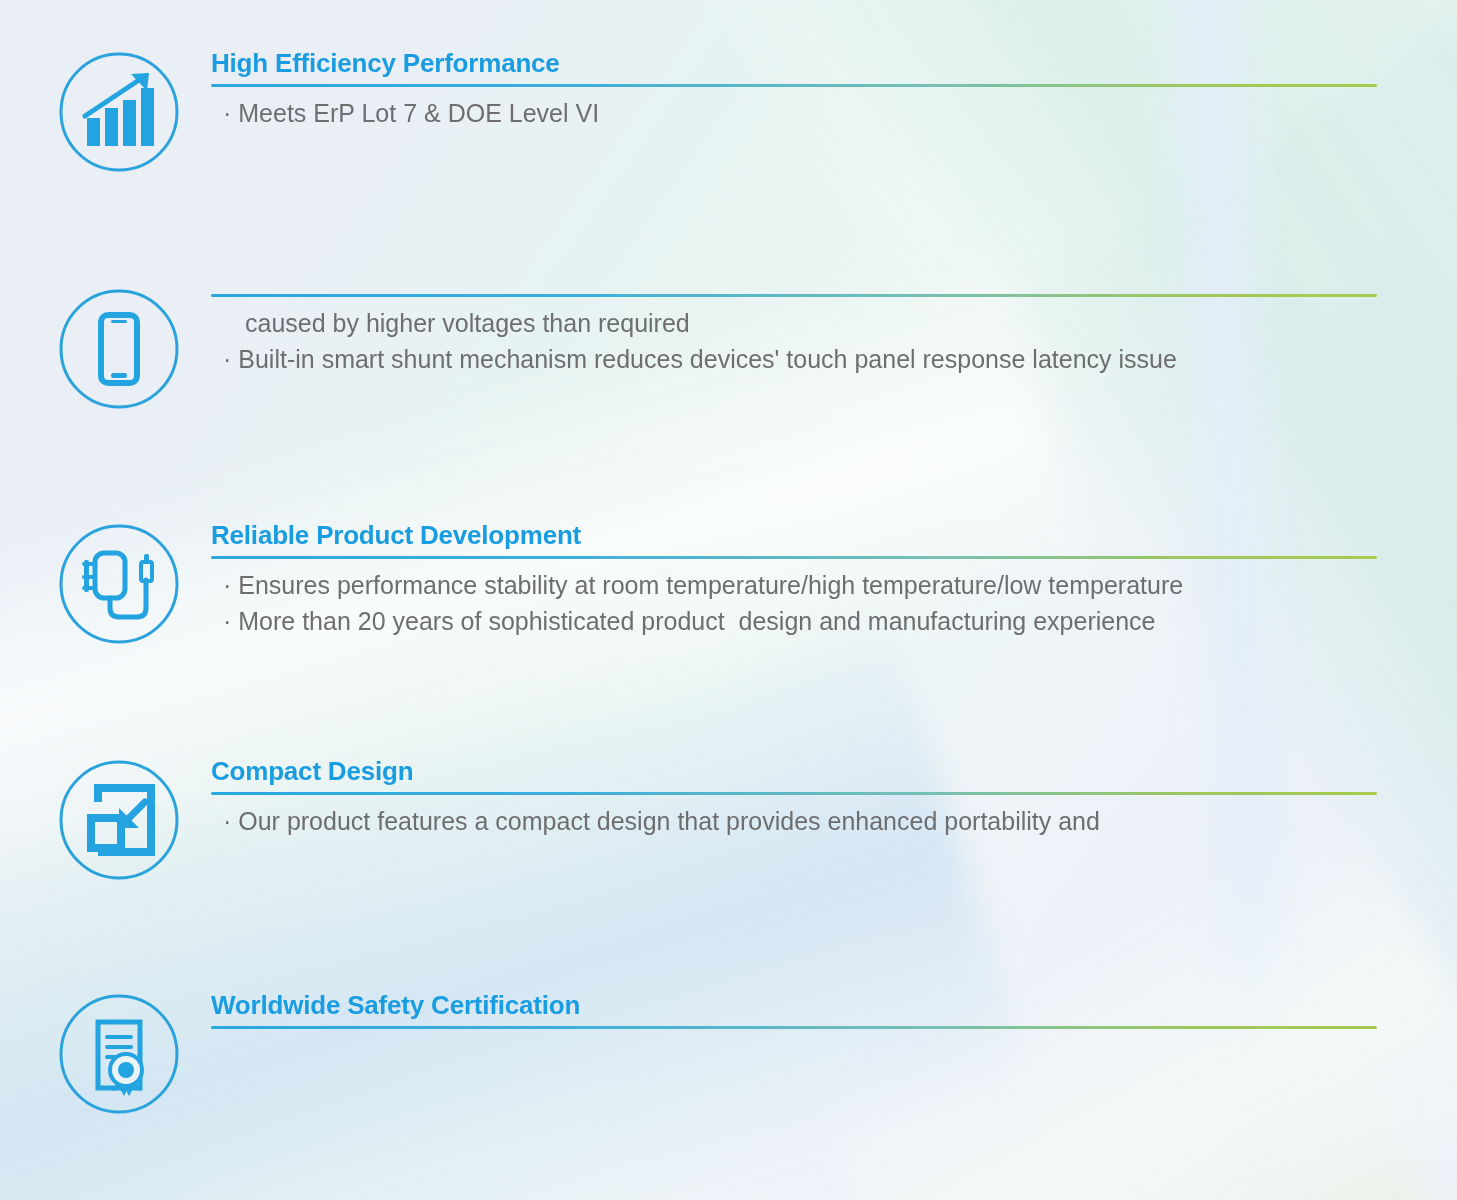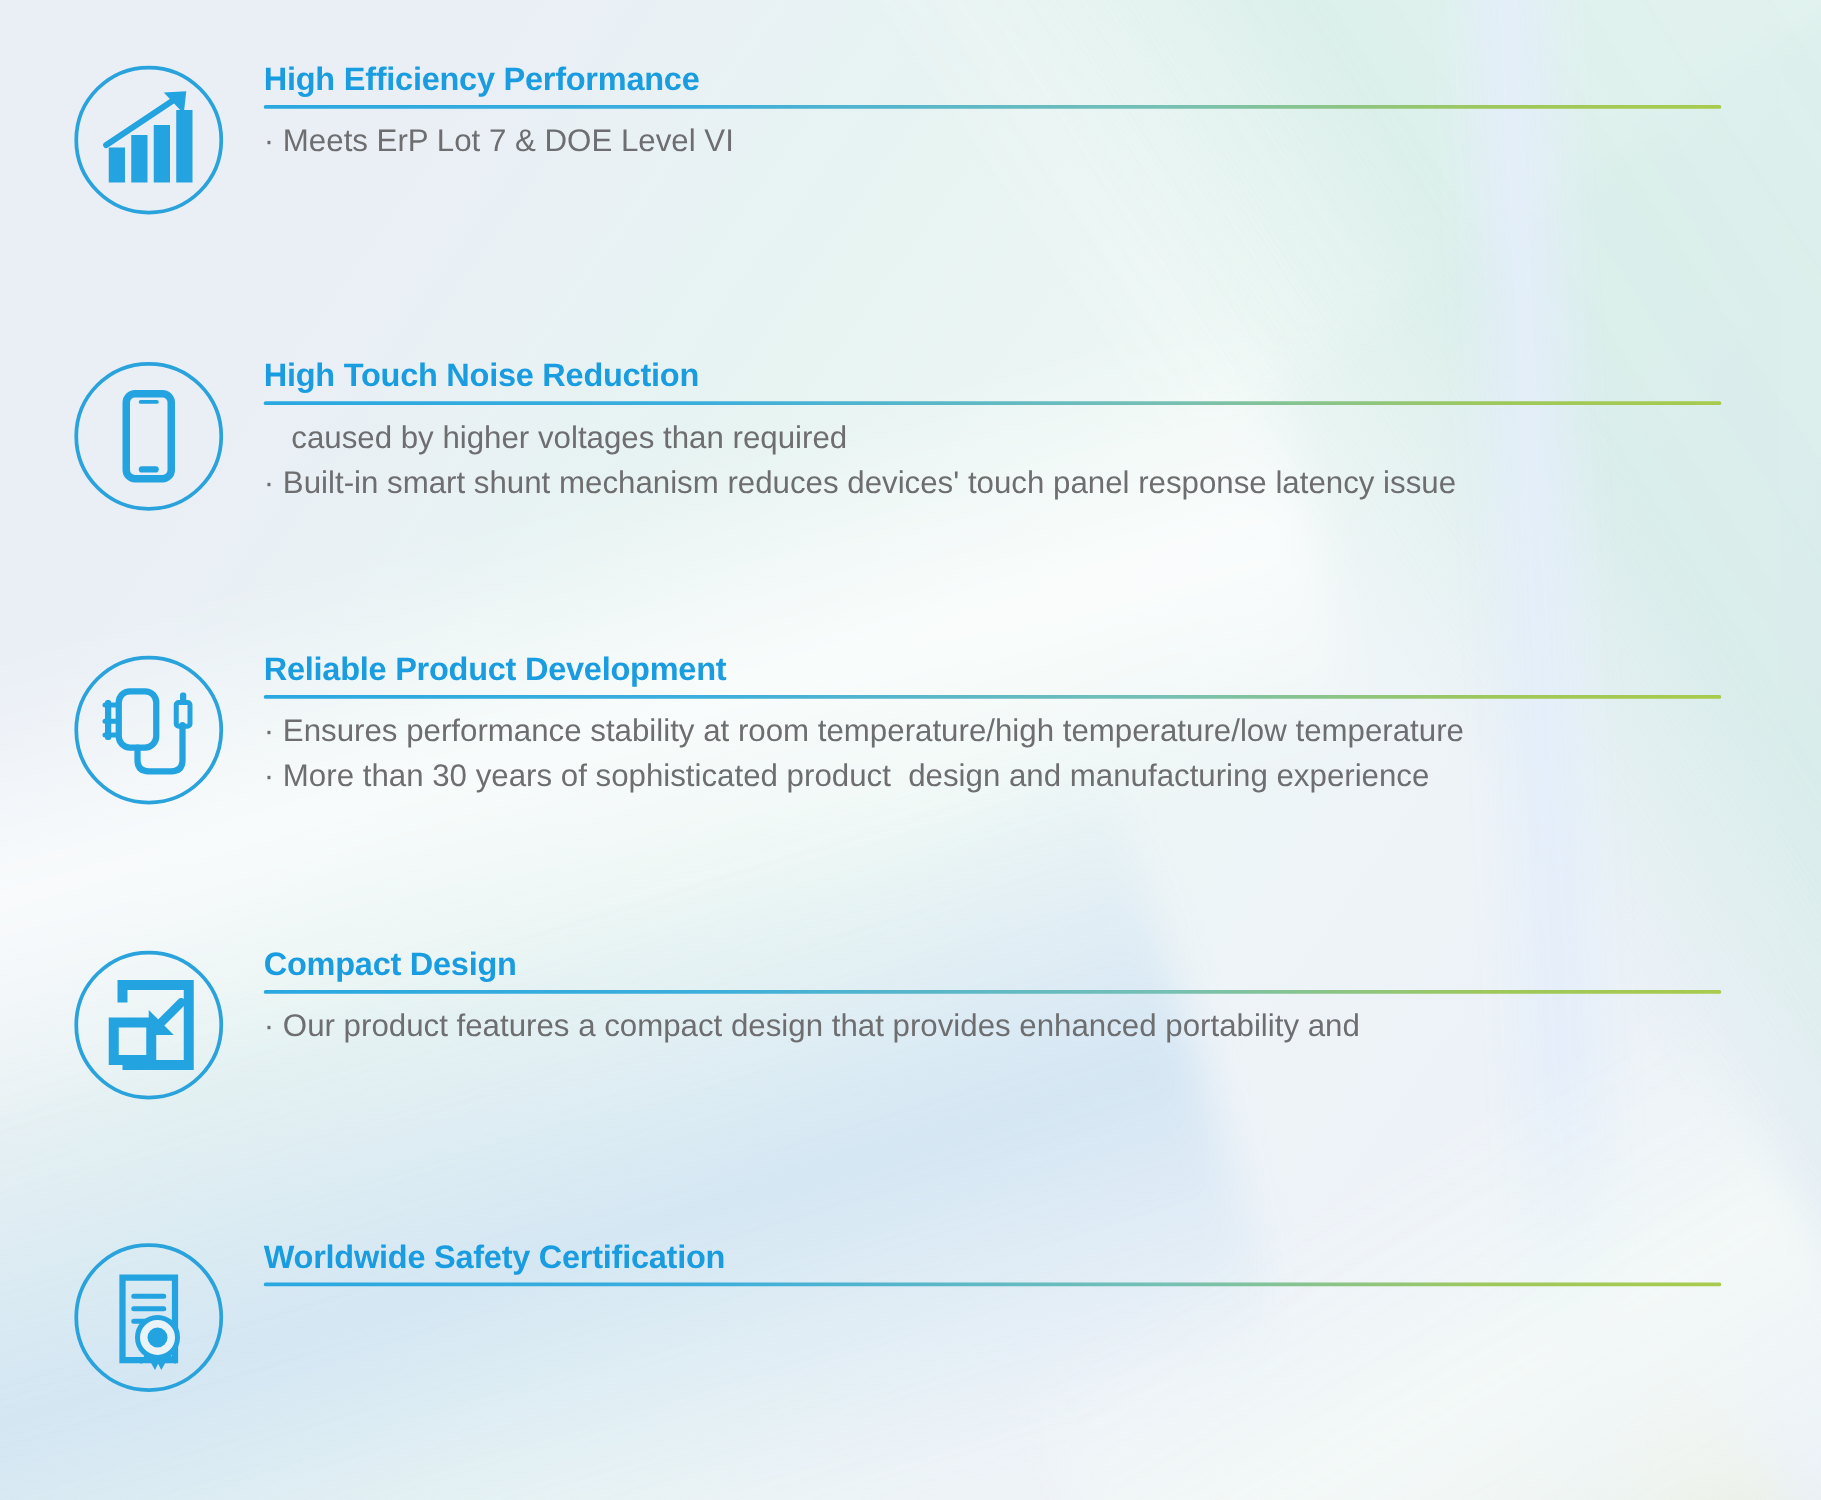--- a/index.html
+++ b/index.html
@@ -131,21 +131,21 @@
     width: 1166px;
     background: linear-gradient(90deg, #29a8e0 0%, #3caedc 30%, #76c0b4 62%, #9ec85c 84%, #a8cb4e 100%);
     border-radius: 2px;
   }
   .lines {
     margin-top: 9px;
     color: #6e6e70;
     font-size: 25px;
     line-height: 1.42;
   }
-  .line { white-space: pre-wrap; }
+  .line { white-space: pre-wrap; margin-left: 12px; }
   .cont { padding-left: 22px; }
 </style>
 </head>
 <body>
 
 <div id="stage">
 
   <div class="streak streak-a"></div>
   <div class="streak streak-b"></div>
   <div class="streak streak-c"></div>
@@ -180,21 +180,20 @@
     <div class="feature" style="top:287px;">
       <div class="icon-wrap">
         <svg width="124" height="124" viewBox="0 0 124 124">
           <circle cx="62" cy="62" r="58" fill="none" stroke="#2aa3dd" stroke-width="3"></circle>
           <rect x="44" y="28" width="36" height="68" rx="7" ry="7" fill="none" stroke="#23a3e0" stroke-width="6"></rect>
           <rect x="54" y="33" width="16" height="3" rx="1.5" fill="#23a3e0"></rect>
           <rect x="54" y="86" width="16" height="5" rx="2.5" fill="#23a3e0"></rect>
         </svg>
       </div>
       <div class="body-col">
-        <div class="feature-title">High Touch Noise Reduction</div>
         <div class="rule"></div>
         <div class="lines">
           <div class="line cont">caused by higher voltages than required</div>
           <div class="line">· Built-in smart shunt mechanism reduces devices' touch panel response latency issue</div>
         </div>
       </div>
     </div>
 
     <div class="feature" style="top:522px;">
       <div class="icon-wrap">
@@ -206,21 +205,21 @@
           <path d="M53 76 L53 86 Q53 95 62 95 L80 95 Q89 95 89 86 L89 58" fill="none" stroke="#23a3e0" stroke-width="5" stroke-linecap="round"></path>
           <rect x="84" y="40" width="11" height="19" rx="2" fill="none" stroke="#23a3e0" stroke-width="4"></rect>
           <rect x="87" y="32" width="5" height="9" rx="2" fill="#23a3e0"></rect>
         </svg>
       </div>
       <div class="body-col">
         <div class="feature-title">Reliable Product Development</div>
         <div class="rule"></div>
         <div class="lines">
           <div class="line">· Ensures performance stability at room temperature/high temperature/low temperature</div>
-          <div class="line">· More than 30 years of sophisticated product  design and manufacturing experience</div>
+          <div class="line">· More than 20 years of sophisticated product  design and manufacturing experience</div>
         </div>
       </div>
     </div>
 
     <div class="feature" style="top:758px;">
       <div class="icon-wrap">
         <svg width="124" height="124" viewBox="0 0 124 124">
           <circle cx="62" cy="62" r="58" fill="none" stroke="#2aa3dd" stroke-width="3"></circle>
           <path d="M41 44 L41 30 L94 30 L94 94 L41 94" fill="none" stroke="#23a3e0" stroke-width="8"></path>
           <rect x="34" y="60" width="30" height="30" fill="none" stroke="#23a3e0" stroke-width="8"></rect>

